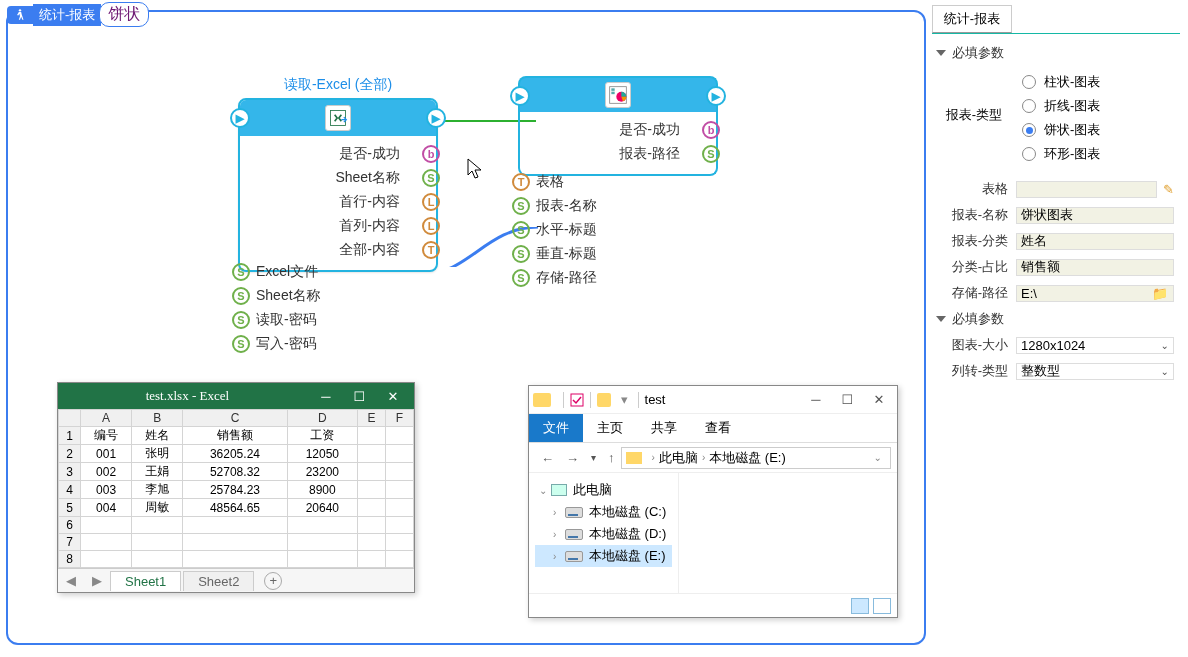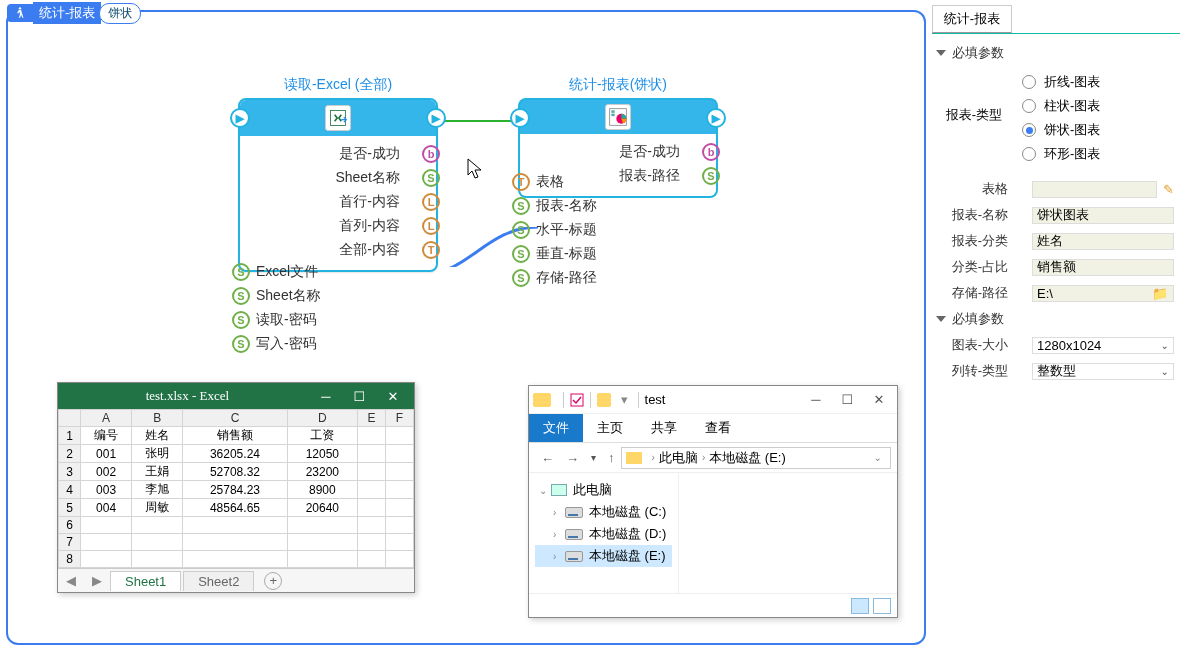--- a/index.html
+++ b/index.html
@@ -1,21 +1,21 @@
 <!DOCTYPE html>
 <html><head>
 <meta charset="utf-8">
 <style>
 *{box-sizing:border-box;margin:0;padding:0;font-family:"Microsoft YaHei","Segoe UI",Arial,sans-serif;font-size:13px;}
 body{background:#fff;width:1188px;height:657px;position:relative;overflow:hidden;}
 .workspace{position:absolute;left:6px;top:10px;width:920px;height:635px;border:2px solid #3b7df0;border-radius:12px;}
 .ws-header{position:absolute;left:-1px;top:-10px;display:flex;align-items:center;}
 .ws-header .icon-box{background:#3b7df0;color:#fff;padding:2px 6px;border-radius:4px 0 0 4px;display:flex;align-items:center;}
 .ws-header .title{background:#3b7df0;color:#fff;padding:2px 6px;font-weight:500;}
-.ws-header .badge{background:#fff;color:#0c4a6e;border:1px solid #3b7df0;border-radius:10px;padding:1px 8px;margin-left:-2px;font-size:12px;}
+.ws-header .badge{background:#fff;color:#701a75;border:1px solid #3b7df0;border-radius:10px;padding:1px 8px;margin-left:-2px;font-size:16px;}
 .node{position:absolute;}
 .node-title{color:#1d8ee8;text-align:center;margin-bottom:4px;font-size:14px;}
 .node-body{background:#fff;border:2px solid #23b3e0;border-radius:8px;width:200px;overflow:visible;position:relative;box-shadow:0 1px 2px rgba(0,0,0,0.1);}
 .node-head{background:#34b6ea;height:36px;border-radius:6px 6px 0 0;position:relative;display:flex;align-items:center;justify-content:center;}
 .arrow-circle{position:absolute;width:20px;height:20px;border:2px solid #23b3e0;background:#fff;border-radius:50%;display:flex;align-items:center;justify-content:center;color:#23b3e0;font-size:11px;font-weight:bold;top:8px;}
 .arrow-circle.left{left:-10px;}
 .arrow-circle.right{right:-10px;}
 .node-icon{width:26px;height:26px;background:#fff;border:1px solid #ccc;border-radius:3px;display:flex;align-items:center;justify-content:center;}
 .node-ports{padding:6px 10px 8px;}
 .port-row{display:flex;align-items:center;height:24px;}
@@ -38,21 +38,21 @@
 .panel-title{background:#fff;border:1px solid #ccc;border-bottom:1px solid #999;padding:4px 10px;font-size:13px;width:80px;text-align:center;}
 .panel-body{border-top:1px solid #14b8a6;padding-top:6px;}
 .section-head{display:flex;align-items:center;padding:4px 4px;color:#333;font-weight:500;}
 .tri{width:0;height:0;border-left:5px solid transparent;border-right:5px solid transparent;border-top:6px solid #666;margin-right:6px;}
 .radio-group{padding:4px 6px 10px 50px;}
 .radio-row{display:flex;align-items:center;height:24px;}
 .radio{width:14px;height:14px;border:1px solid #888;border-radius:50%;margin-right:8px;display:flex;align-items:center;justify-content:center;}
 .radio.checked::after{content:"";width:7px;height:7px;background:#3b7df0;border-radius:50%;}
 .pg{display:flex;align-items:center;height:26px;padding:0 6px;}
 .pg-label{width:70px;text-align:right;margin-right:8px;color:#333;}
-.pg-val{flex:1;background:#f2f2e4;border:1px solid #ddd;height:17px;padding:2px 4px;display:flex;align-items:center;position:relative;margin-left:16px;}
+.pg-val{flex:1;background:#f2f2e4;border:1px solid #ddd;height:17px;padding:2px 4px;display:flex;align-items:center;position:relative;}
 .pg-val.white{background:#fff;}
 .pg-val .caret{position:absolute;right:4px;color:#555;font-size:10px;}
 .pg-val .folder{position:absolute;right:4px;color:#e0a030;}
 .edit-icon{margin-left:6px;color:#e0a030;}
 
 
 .excel{position:absolute;left:49px;top:370px;width:358px;border:1px solid #888;background:#fff;box-shadow:2px 2px 6px rgba(0,0,0,0.2);}
 .excel-title{background:#217346;color:#fff;height:26px;display:flex;align-items:center;padding:0 6px;}
 .excel-title .t{flex:1;text-align:center;font-family:Liberation Serif, serif;}
 .excel-title .btns span{display:inline-block;width:30px;text-align:center;}
@@ -167,21 +167,20 @@
           <span class="port-label">读取-密码</span>
         </div>
         <div class="port-row">
           <div class="port-pin pin-s">S</div>
           <span class="port-label">写入-密码</span>
         </div>
       </div>
   </div>
 
   <div class="node" style="left:510px;top:64px;">
-    <div class="node-title">统计-报表(饼状)</div>
     <div class="node-head" style="border-radius:8px 8px 0 0;border:2px solid #23b3e0;border-bottom:none;width:200px;">
       <div class="arrow-circle left">▶</div>
       <div class="node-icon">
         <svg width="20" height="20" viewBox="0 0 24 24">
             <rect x="2" y="2" width="20" height="20" fill="#fff" stroke="#888"></rect>
             <rect x="4" y="4" width="4" height="3" fill="#5aa"></rect>
             <rect x="4" y="8" width="4" height="3" fill="#5aa"></rect>
             <circle cx="16" cy="14" r="6" fill="#e06"></circle>
             <path d="M16 8 A6 6 0 0 1 22 14 L16 14 Z" fill="#2a9"></path>
             <path d="M16 14 L22 14 A6 6 0 0 1 18 19.5 Z" fill="#e90"></path>
@@ -411,25 +410,25 @@
   <div class="panel-body">
     <div class="section-head">
         <div class="tri"></div>
         <span>必填参数</span>
       </div>
     <div style="position:relative;padding-left:10px">
       <div style="position:absolute;left:0;top:40px;width:70px;text-align:right">报表-类型</div>
       <div class="radio-group" style="padding-left:80px" id="radio-group">
           <div class="radio-row">
             <div class="radio "></div>
-            <span>折线-图表</span>
+            <span>柱状-图表</span>
           </div>
           <div class="radio-row">
             <div class="radio "></div>
-            <span>柱状-图表</span>
+            <span>折线-图表</span>
           </div>
           <div class="radio-row">
             <div class="radio checked"></div>
             <span>饼状-图表</span>
           </div>
           <div class="radio-row">
             <div class="radio "></div>
             <span>环形-图表</span>
           </div>
         </div>

